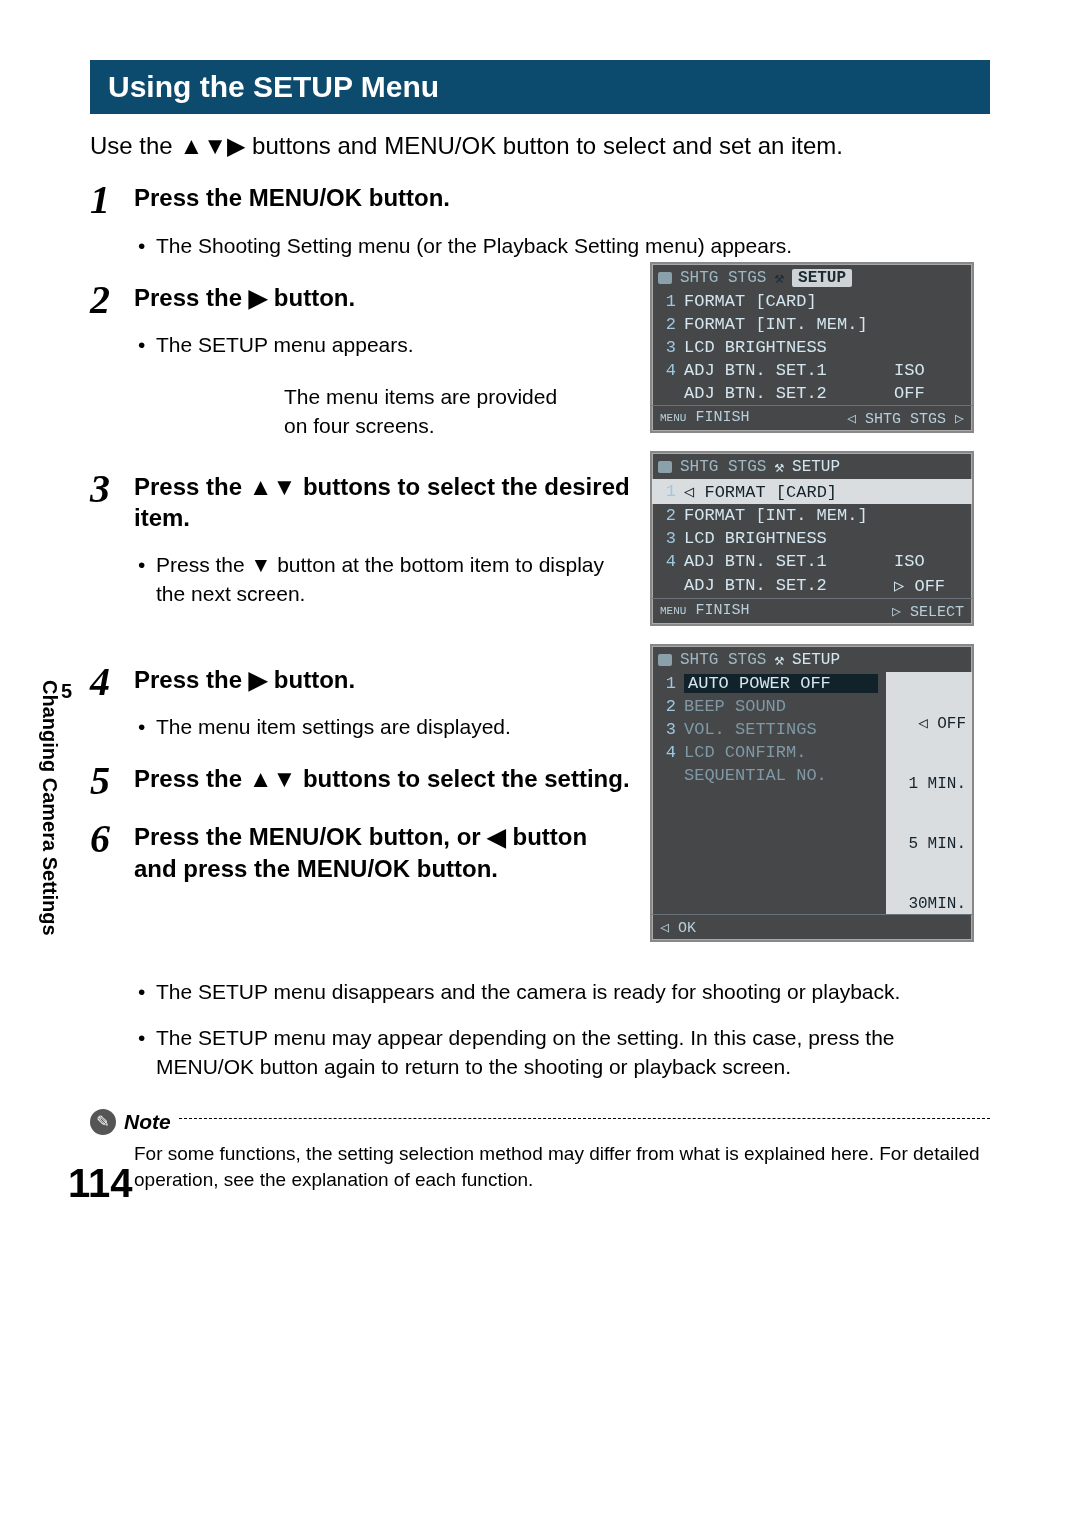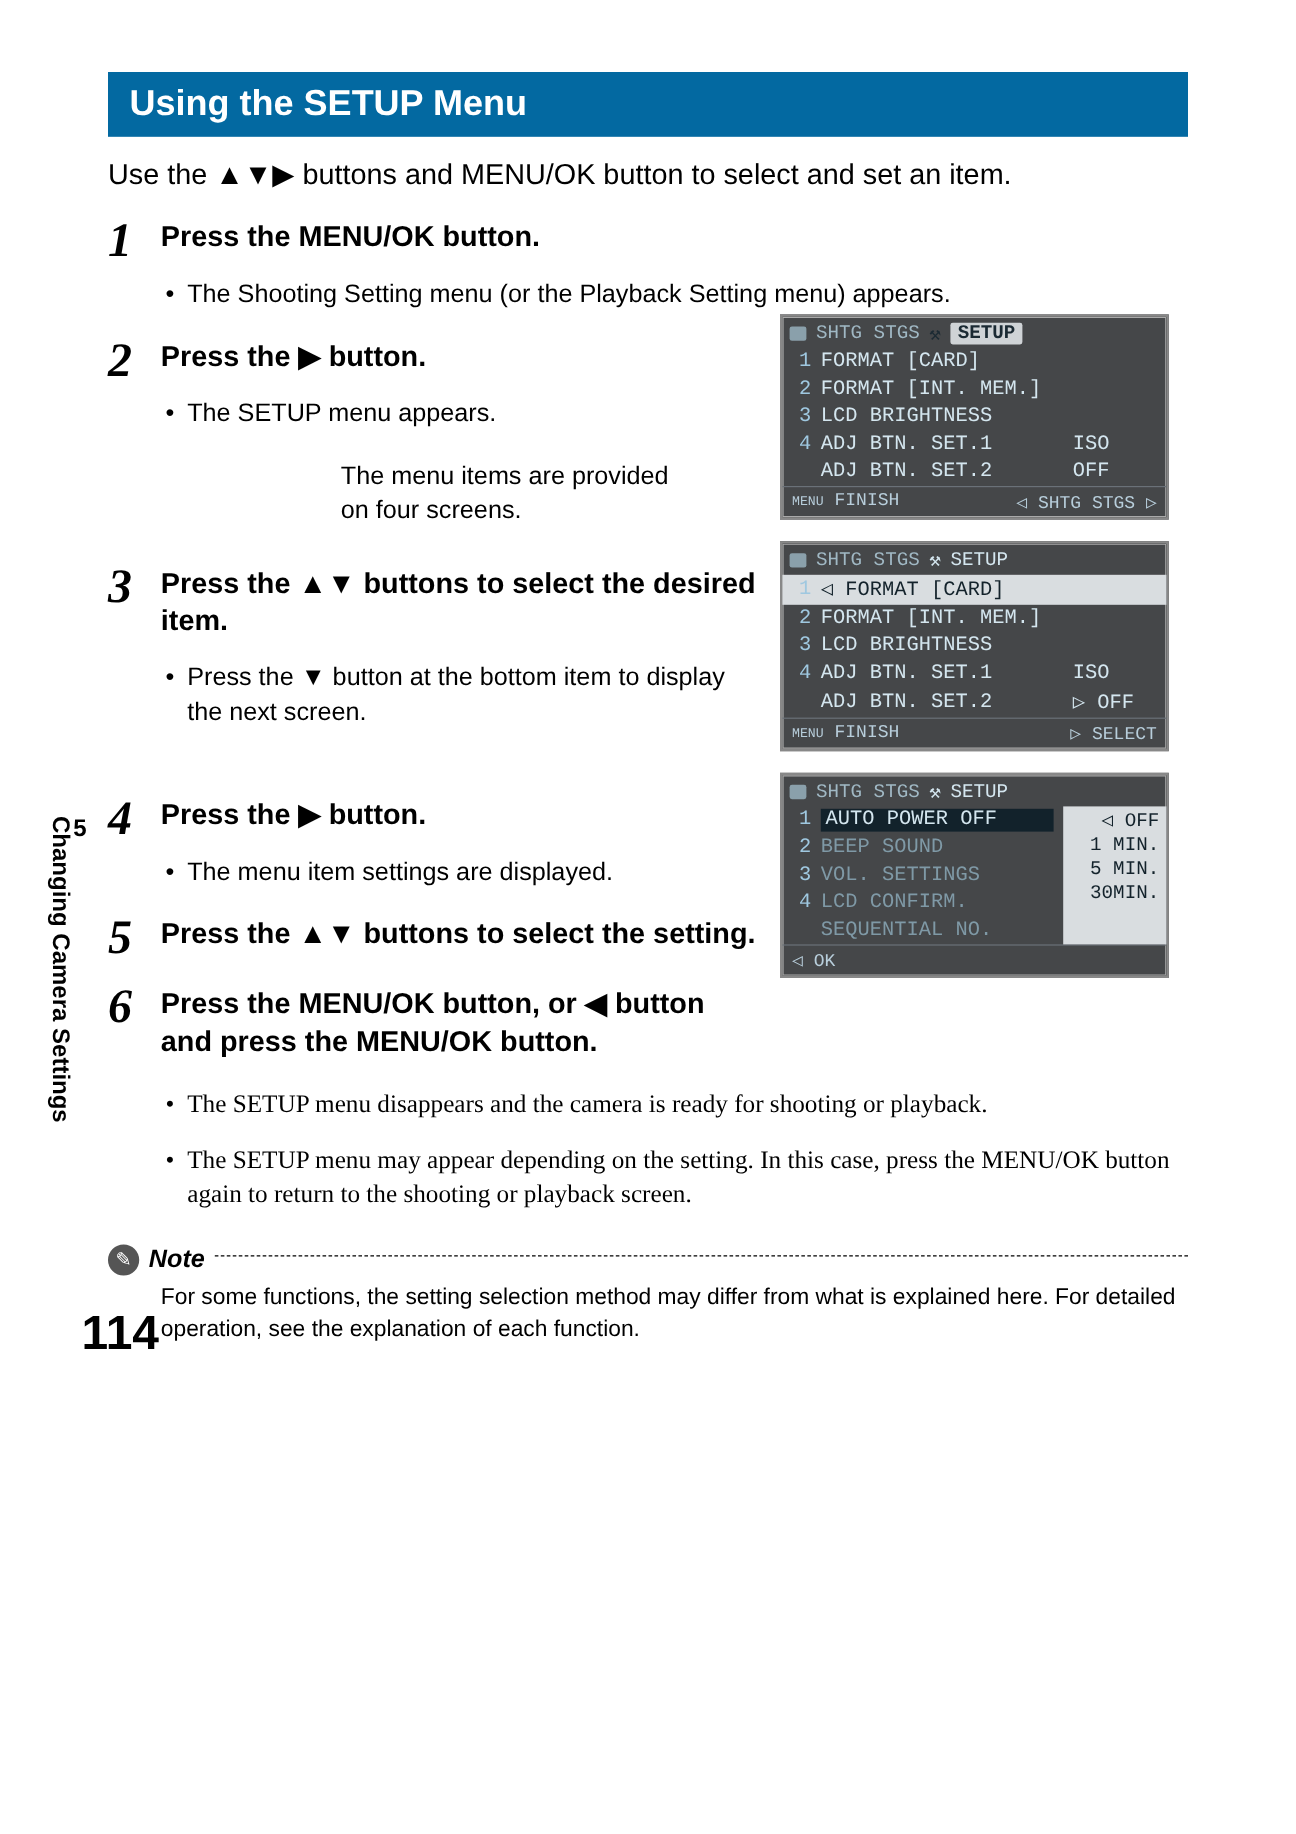--- a/index.html
+++ b/index.html
@@ -9,21 +9,21 @@
     font-family: Arial, Helvetica, sans-serif;
     color: #000;
     width: 1080px;
   }
   .page {
     padding: 60px 90px 40px 90px;
     position: relative;
     box-sizing: border-box;
   }
   .title-bar {
-    background: #0369a1;
+    background: #0c4a6e;
     color: #fff;
     font-weight: bold;
     font-size: 30px;
     padding: 10px 18px;
     margin-bottom: 16px;
   }
   .intro p {
     margin: 0 0 4px 0;
     font-size: 24px;
     line-height: 1.35;
@@ -186,21 +186,21 @@
     left:68px;
     bottom:26px;
     font-size:40px;
     font-weight:bold;
   }
   .lcd3 .body{
     display:flex;
   }
   .lcd3 .leftlist{ flex:1; }
   .lcd3 .optlist{ width:86px; background:#d9dde0; color:#13222b; }
-  .lcd3 .optlist div{ padding:1px 6px; text-align:right; font-size:16px;}
+  .lcd3 .optlist div{ padding:1px 6px; text-align:right; font-size:16px;margin-top:40px;}
   .lcd3 .row .lbl{ color:#7f99a6; }
   .lcd3 .row.sel .lbl{ color:#d4e6ef; }
 </style>
 </head>
 <body>
 
 <div class="page">
 
   <div class="side-text">
     <span class="chap">5</span>
@@ -402,21 +402,21 @@
               <div>30MIN.</div>
             </div>
         </div>
         <div class="foot" style="justify-content:flex-start;">
           <span>◁ OK</span>
         </div>
       </div>
     </div>
   </div>
 
-  <div style="margin-left:44px;font-family:Liberation Serif, serif;">
+  <div style="margin-left:44px;">
     <div class="bullet">The SETUP menu disappears and the camera is ready for shooting or playback.</div>
     <div class="bullet">The SETUP menu may appear depending on the setting. In this case, press the MENU/OK button again to return to the shooting or playback screen.</div>
   </div>
 
   <div class="note-row">
     <div class="note-icon">✎</div>
     <div class="note-label">Note</div>
     <div class="note-dashes"></div>
   </div>
   <div class="note-text">For some functions, the setting selection method may differ from what is explained here. For detailed operation, see the explanation of each function.</div>

